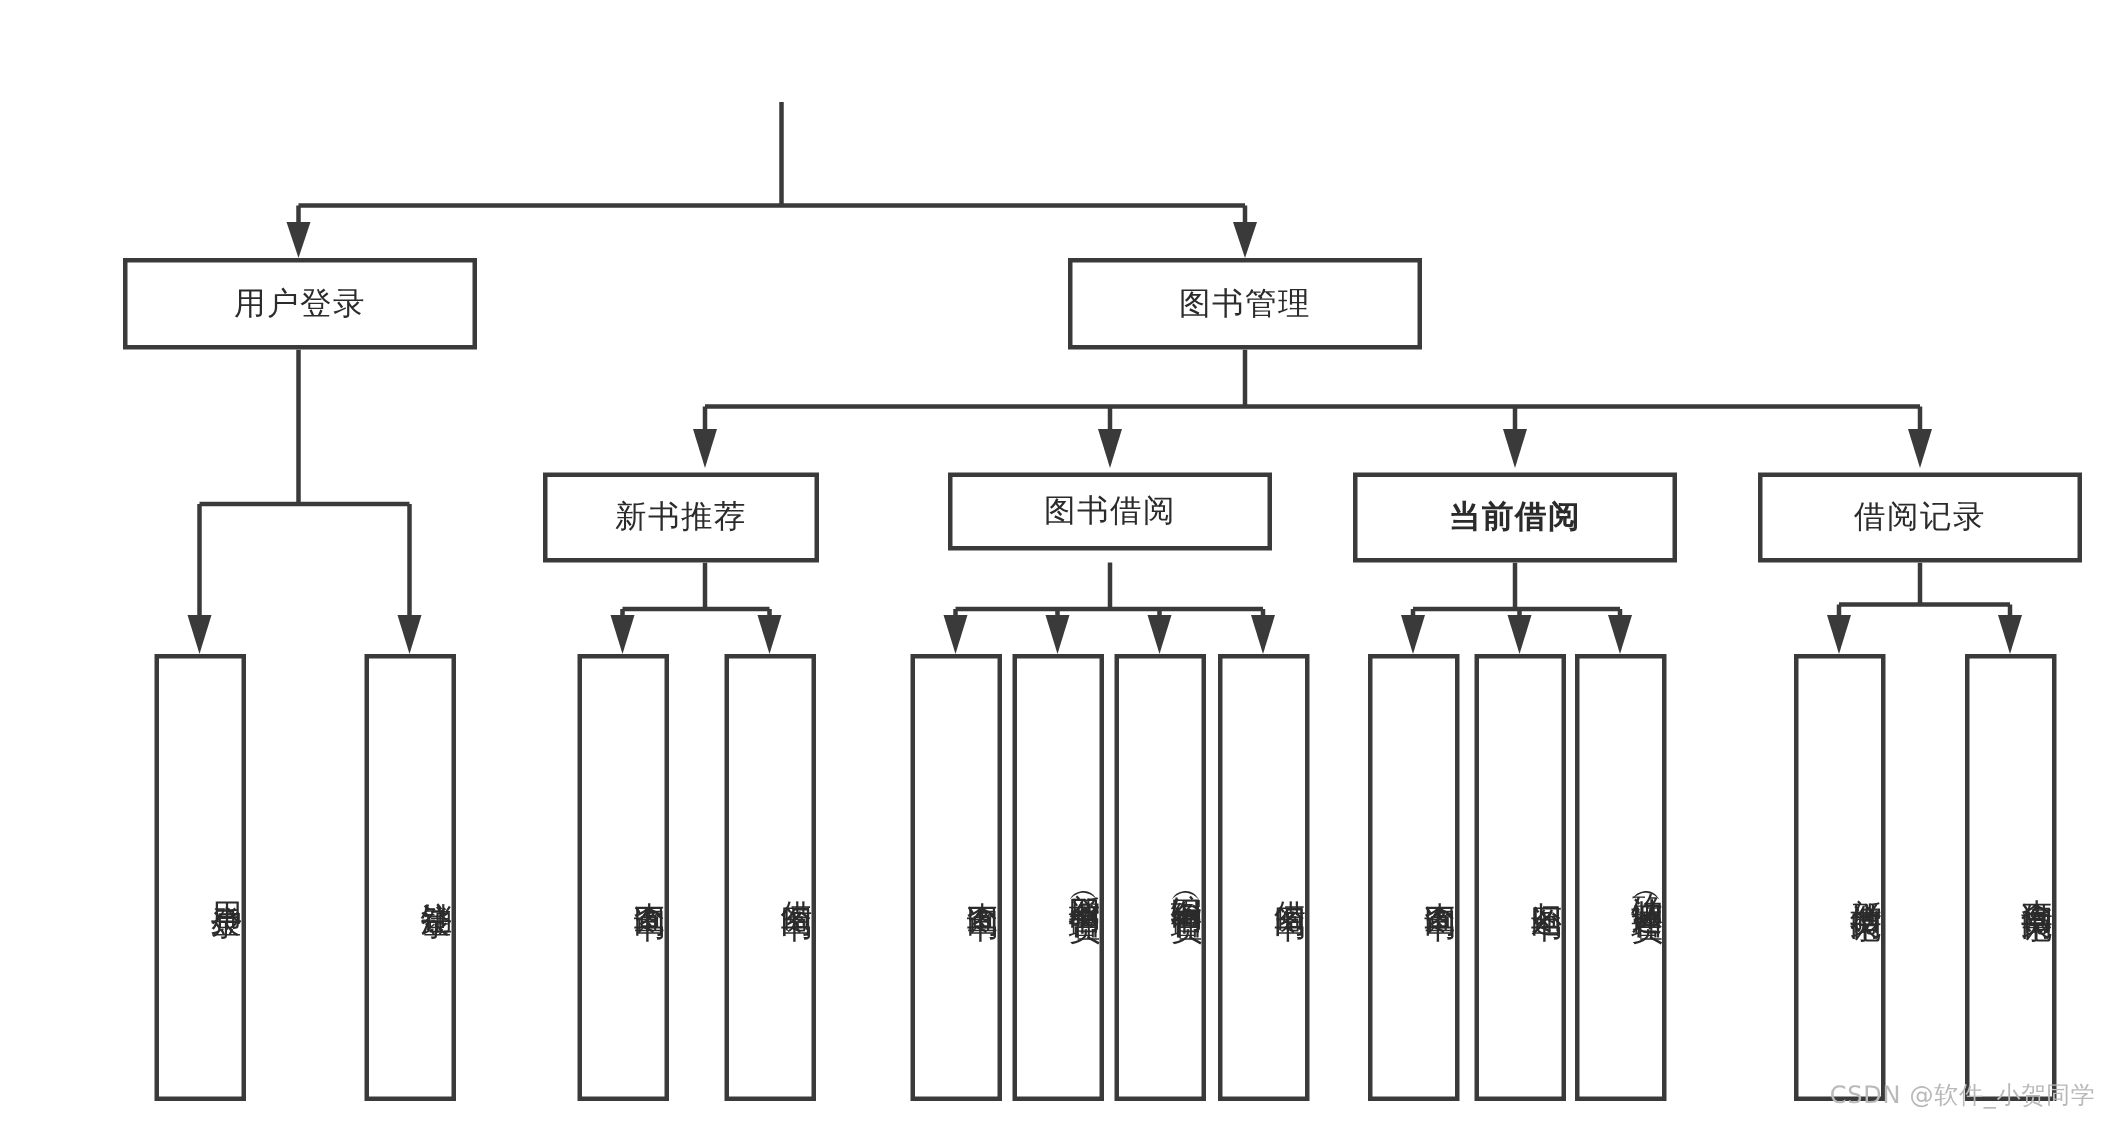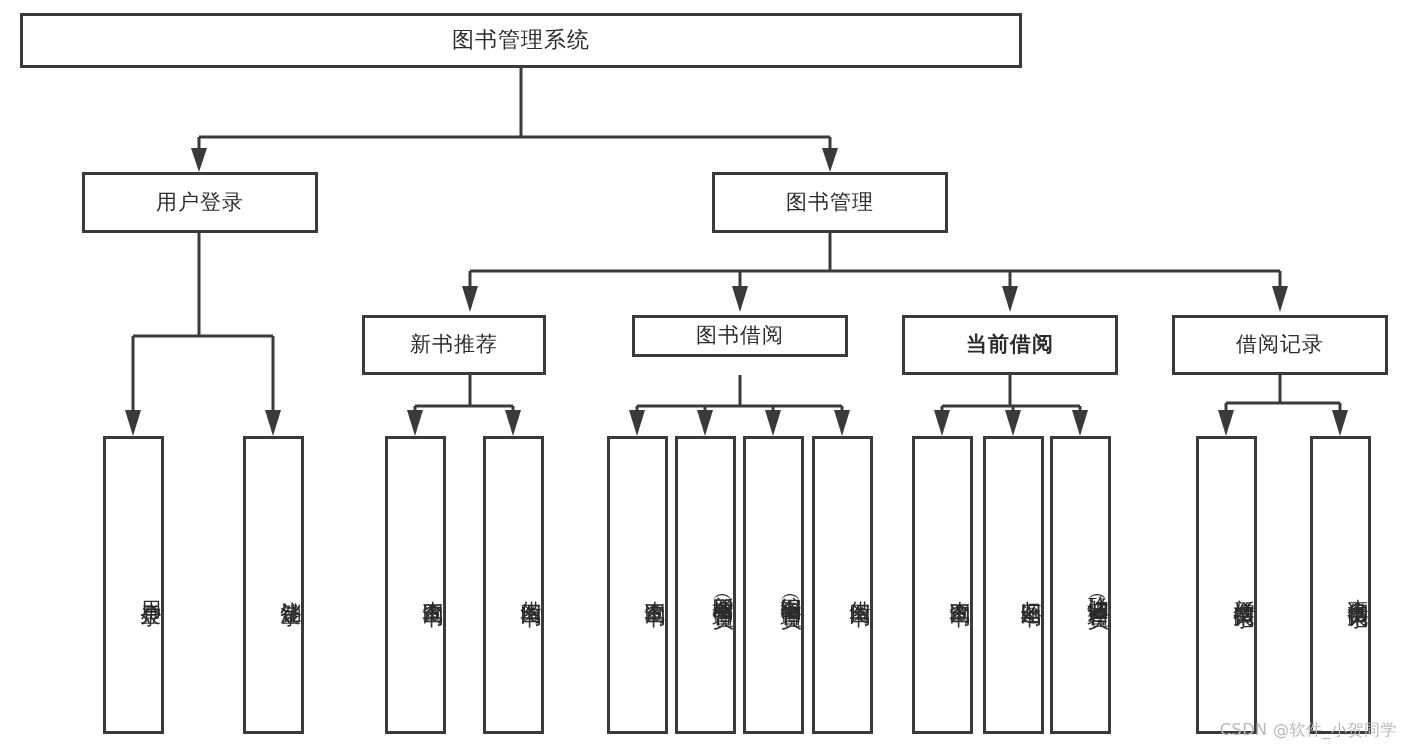--- a/index.html
+++ b/index.html
@@ -138,35 +138,32 @@
     <polygon points="1072,410 1088,410 1080,436"></polygon>
 
     <path d="M 1280 375 L 1280 403"></path>
     <path d="M 1226 403 L 1340 403"></path>
     <path d="M 1226 403 L 1226 412"></path>
     <polygon points="1218,410 1234,410 1226,436"></polygon>
     <path d="M 1340 403 L 1340 412"></path>
     <polygon points="1332,410 1348,410 1340,436"></polygon>
   </svg>
 
-  <div class="node h root" style="left:20px;top:13px;width:1002px;height:55px;">
-    <span>图书管理系统</span>
-  </div>
 
   <div class="node h" style="left:82px;top:172px;width:236px;height:61px;">
     <span>用户登录</span>
   </div>
   <div class="node h" style="left:712px;top:172px;width:236px;height:61px;text-align:right;">
     <span>图书管理</span>
   </div>
 
   <div class="node h" style="left:362px;top:315px;width:184px;height:60px;">
     <span>新书推荐</span>
   </div>
-  <div class="node h" style="left:632px;top:315px;width:216px;height:42px;">
+  <div class="node h" style="left:632px;top:315px;width:216px;height:52px;">
     <span>图书借阅</span>
   </div>
   <div class="node h" style="left:902px;top:315px;width:216px;height:60px;font-weight:bold;">
     <span>当前借阅</span>
   </div>
   <div class="node h" style="left:1172px;top:315px;width:216px;height:60px;">
     <span>借阅记录</span>
   </div>
 
   <div class="node v" style="left:103px;top:436px;width:61px;height:298px;">

